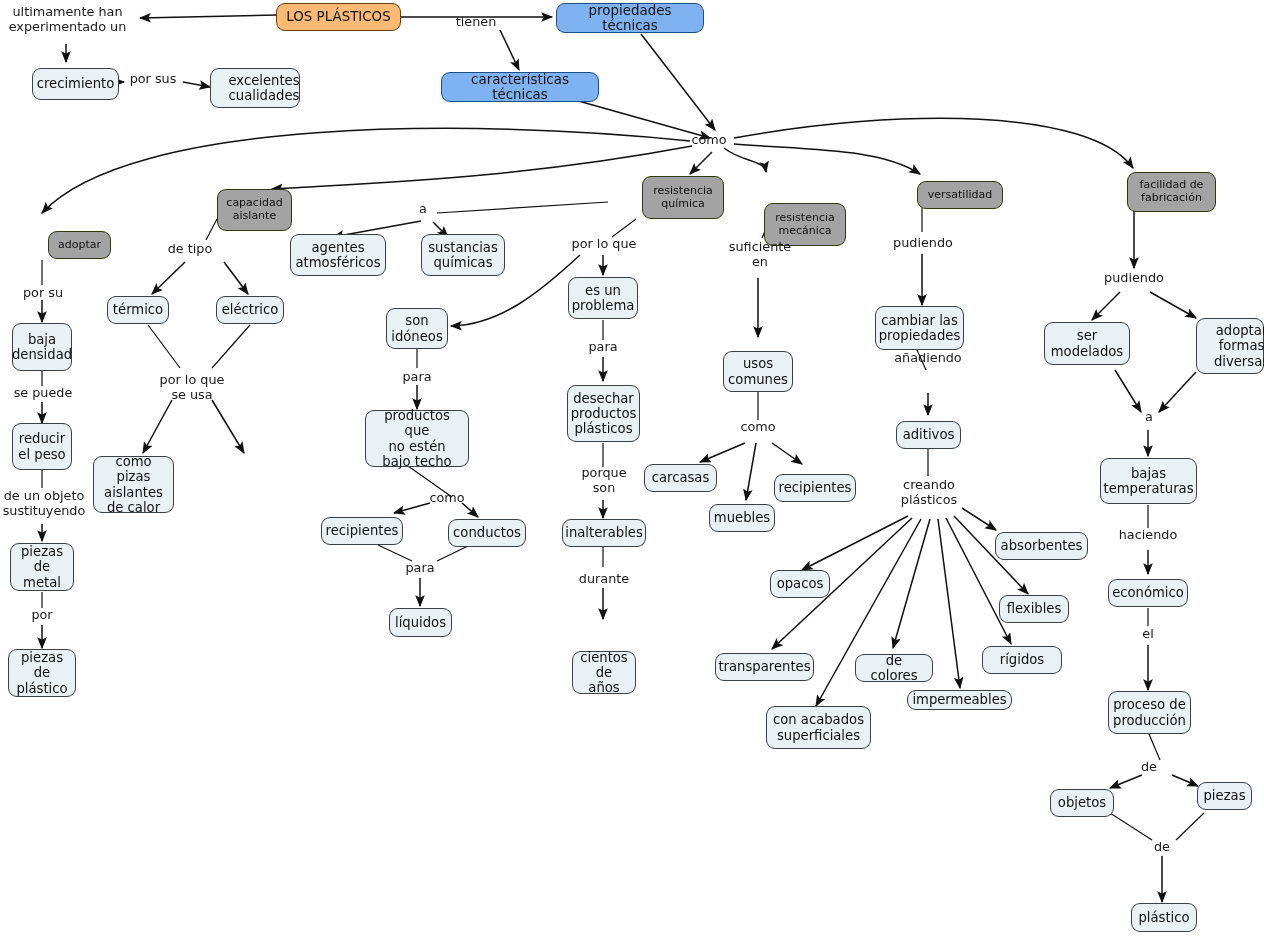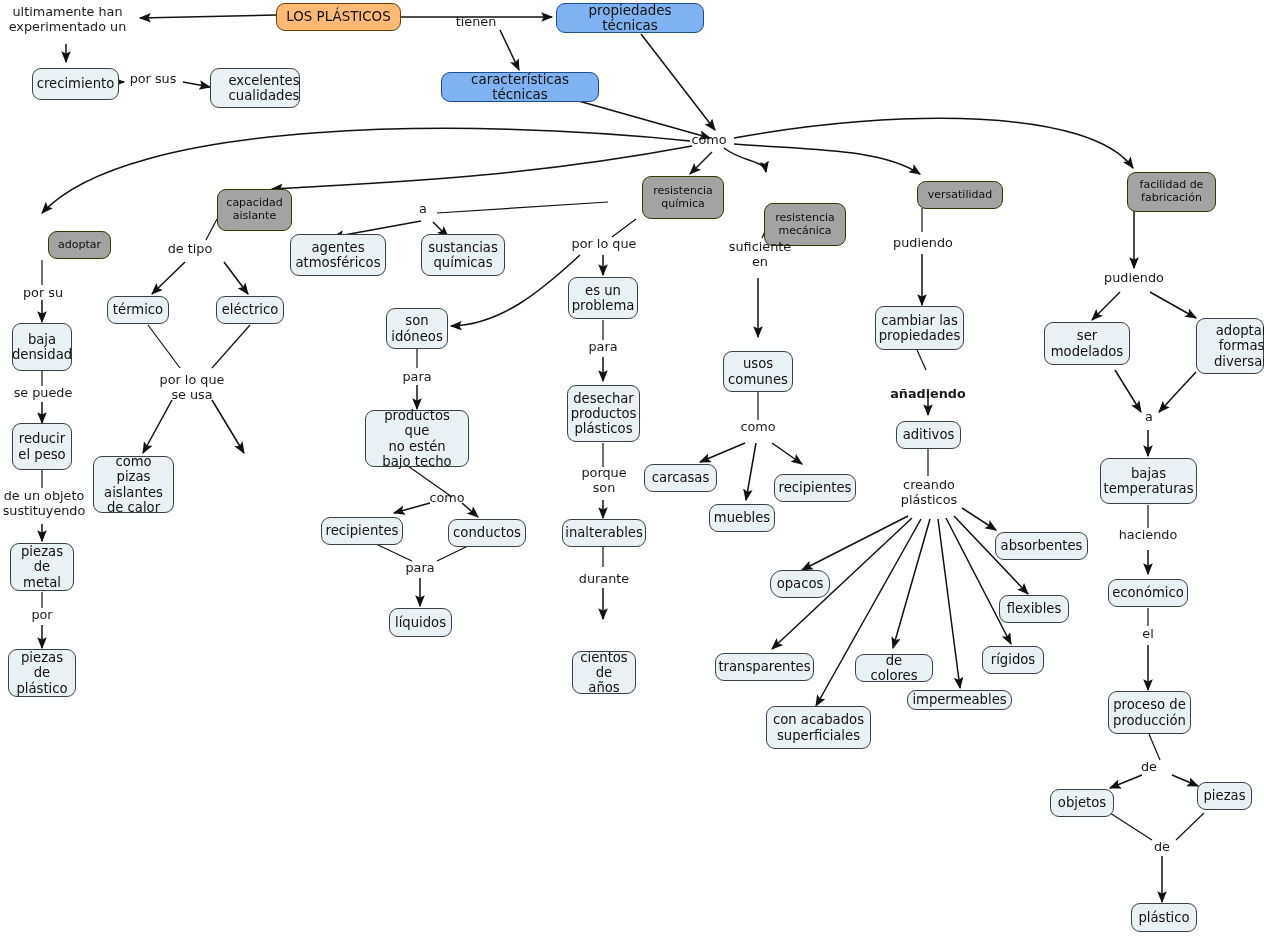--- a/index.html
+++ b/index.html
@@ -279,32 +279,32 @@
 
   <div class="node n-plain" style="left:774px;top:474px;width:82px;height:28px;">recipientes</div>
 
   <div class="node n-green" style="left:880px;top:181px;width:86px;height:28px;">versatilidad</div>
 
   <div class="node n-plain" style="left:875px;top:306px;width:89px;height:44px;">cambiar las
 propiedades</div>
 
   <div class="node n-plain" style="left:896px;top:421px;width:65px;height:28px;">aditivos</div>
 
-  <div class="node n-plain" style="left:770px;top:570px;width:60px;height:28px;border-radius:12px;">opacos</div>
+  <div class="node n-plain" style="left:770px;top:570px;width:60px;height:28px;">opacos</div>
 
   <div class="node n-plain" style="left:715px;top:653px;width:99px;height:28px;">transparentes</div>
 
   <div class="node n-plain" style="left:766px;top:706px;width:105px;height:43px;">con acabados
 superficiales</div>
 
   <div class="node n-plain" style="left:855px;top:654px;width:78px;height:28px;">de colores</div>
 
   <div class="node n-plain" style="left:907px;top:690px;width:105px;height:20px;">impermeables</div>
 
-  <div class="node n-plain" style="left:982px;top:646px;width:62px;height:28px;">rígidos</div>
+  <div class="node n-plain" style="left:982px;top:646px;width:80px;height:28px;">rígidos</div>
 
   <div class="node n-plain" style="left:999px;top:595px;width:70px;height:28px;">flexibles</div>
 
   <div class="node n-plain" style="left:995px;top:532px;width:93px;height:28px;">absorbentes</div>
 
   <div class="node n-green" style="left:1090px;top:172px;width:89px;height:40px;">facilidad de
 fabricación</div>
 
   <div class="node n-plain" style="left:1044px;top:322px;width:86px;height:43px;">ser
 modelados</div>
@@ -367,21 +367,21 @@
 
   <div class="link-label" style="left:575px;top:572px;width:58px;">durante</div>
 
   <div class="link-label" style="left:725px;top:240px;width:70px;">suficiente
 en</div>
 
   <div class="link-label" style="left:735px;top:420px;width:46px;">como</div>
 
   <div class="link-label" style="left:889px;top:236px;width:68px;">pudiendo</div>
 
-  <div class="link-label" style="left:890px;top:387px;width:76px;font-weight:bold;">añadiendo</div>
+  <div class="link-label" style="left:890px;top:351px;width:76px;">añadiendo</div>
 
   <div class="link-label" style="left:893px;top:478px;width:72px;">creando
 plásticos</div>
 
   <div class="link-label" style="left:1100px;top:271px;width:68px;">pudiendo</div>
 
   <div class="link-label" style="left:1138px;top:410px;width:22px;">a</div>
 
   <div class="link-label" style="left:1114px;top:528px;width:68px;">haciendo</div>
 

